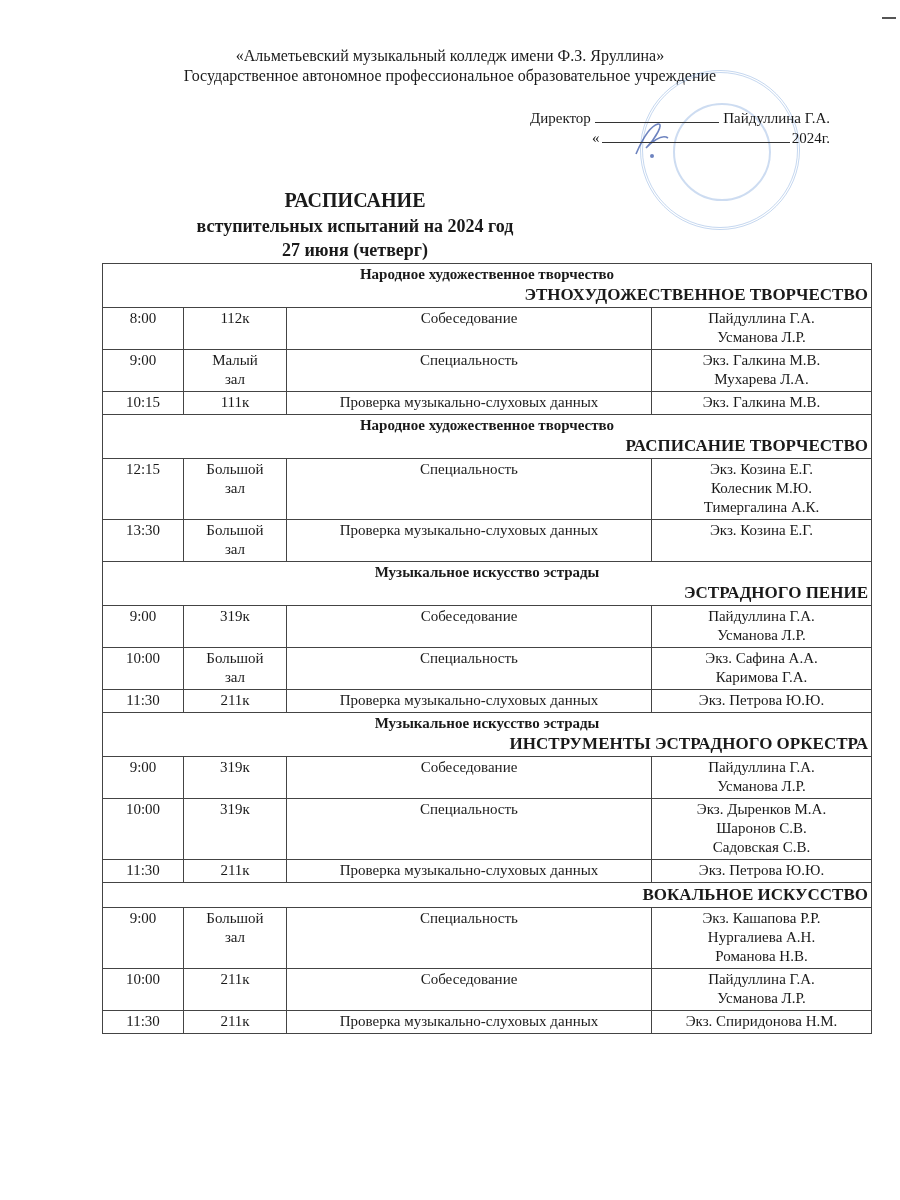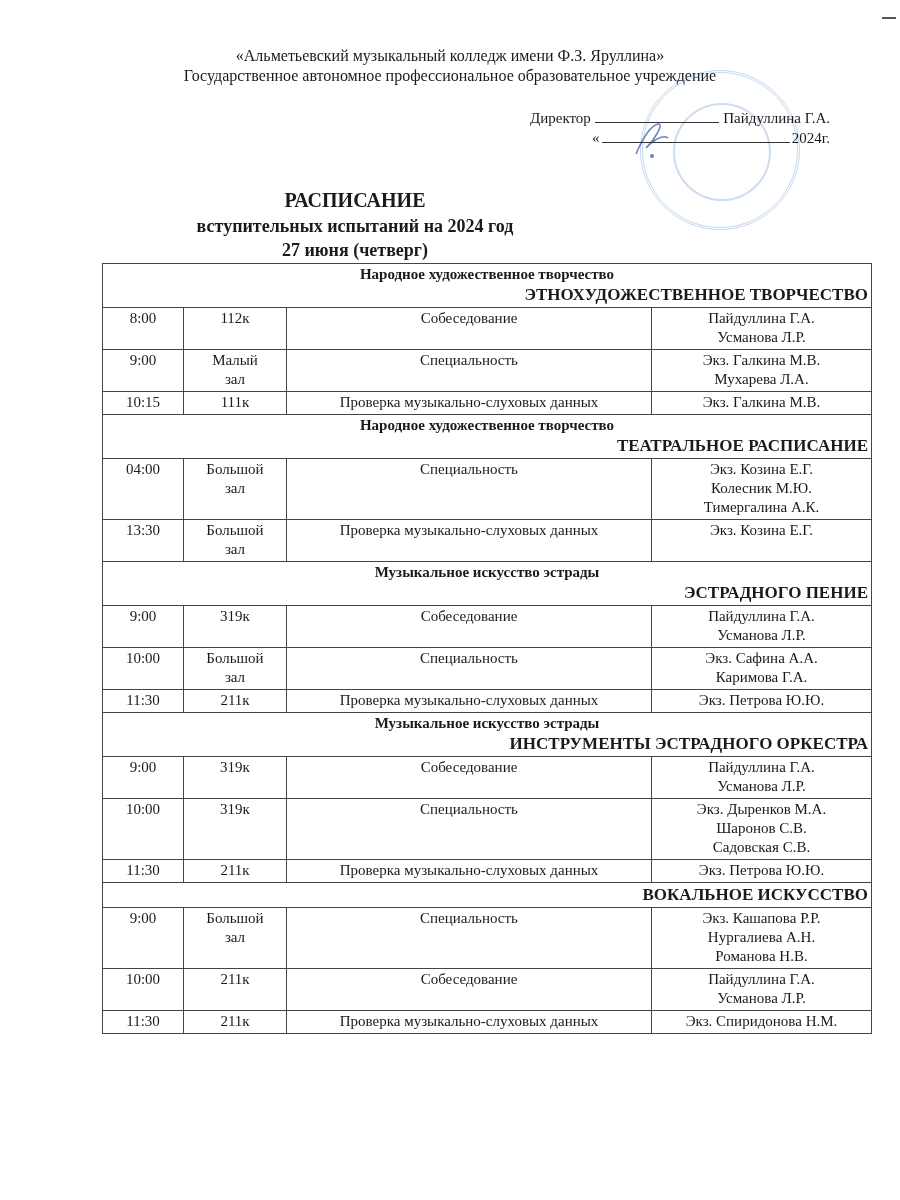--- a/index.html
+++ b/index.html
@@ -112,25 +112,25 @@
           <div>111к</div>
         </td>
         <td class="c-type">Проверка музыкально-слуховых данных</td>
         <td class="c-exam">
           <div>Экз. Галкина М.В.</div>
         </td>
       </tr>
       <tr>
         <td class="sec" colspan="4">
           <div class="sub">Народное художественное творчество</div>
-          <div class="main">ТЕАТРАЛЬНОЕ РАСПИСАНИЕ</div>
-        </td>
-      </tr>
-      <tr>
-        <td class="c-time">04:00</td>
+          <div class="main">РАСПИСАНИЕ ТВОРЧЕСТВО</div>
+        </td>
+      </tr>
+      <tr>
+        <td class="c-time">12:15</td>
         <td class="c-room">
           <div>Большой</div>
           <div>зал</div>
         </td>
         <td class="c-type">Специальность</td>
         <td class="c-exam">
           <div>Экз. Козина Е.Г.</div>
           <div>Колесник М.Ю.</div>
           <div>Тимергалина А.К.</div>
         </td>

